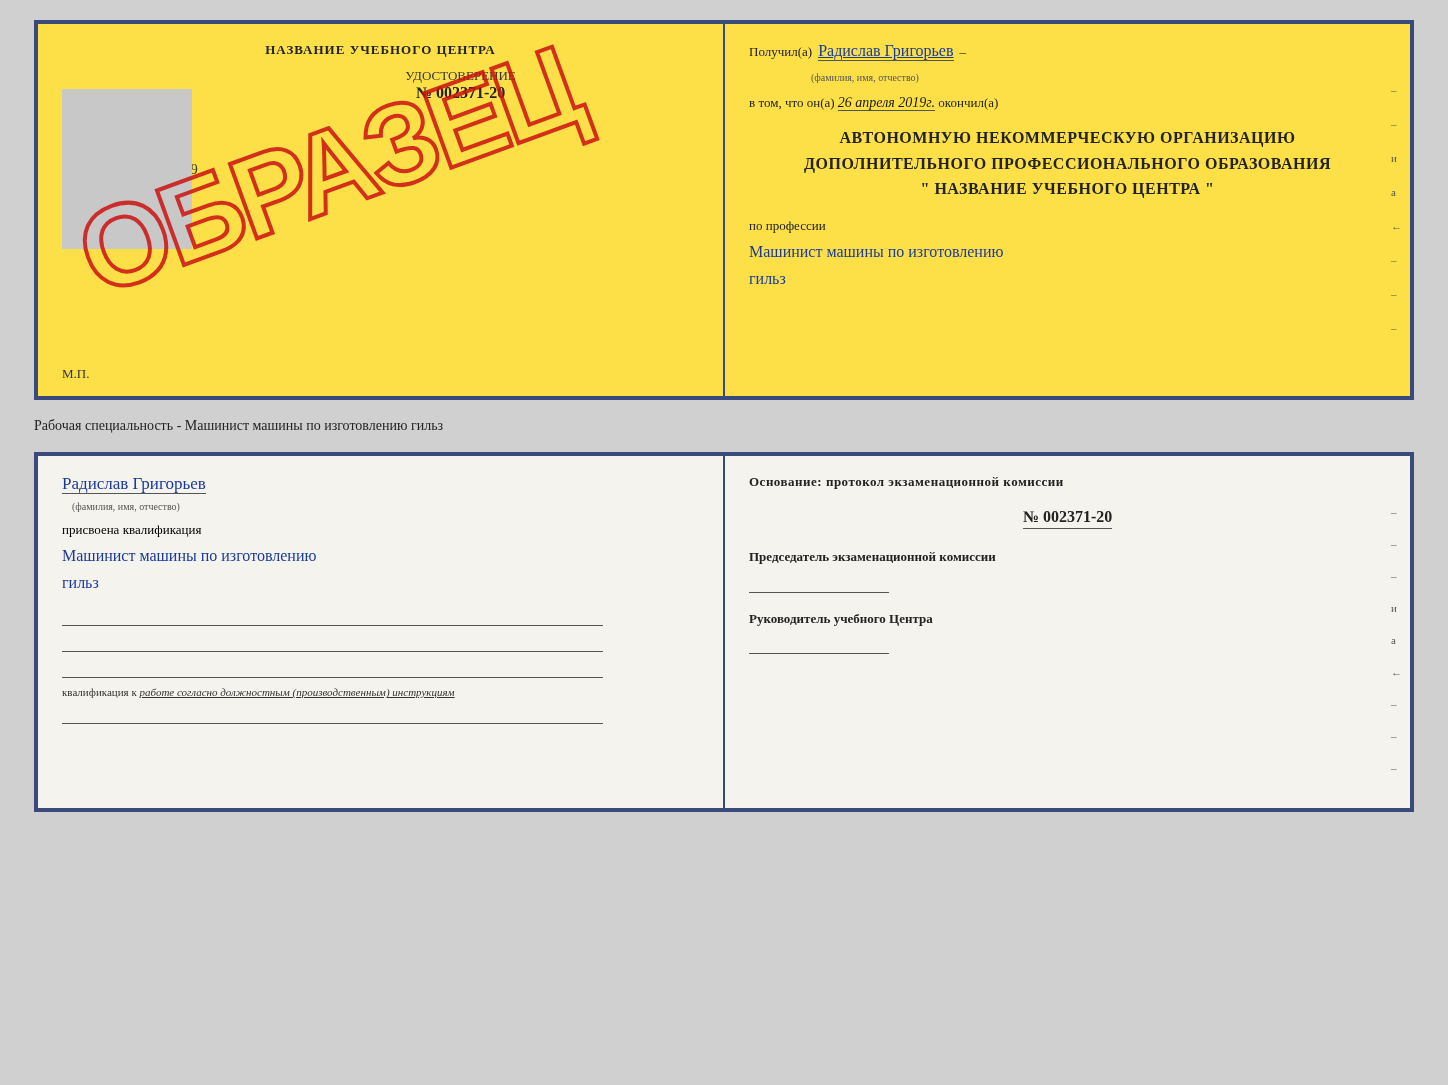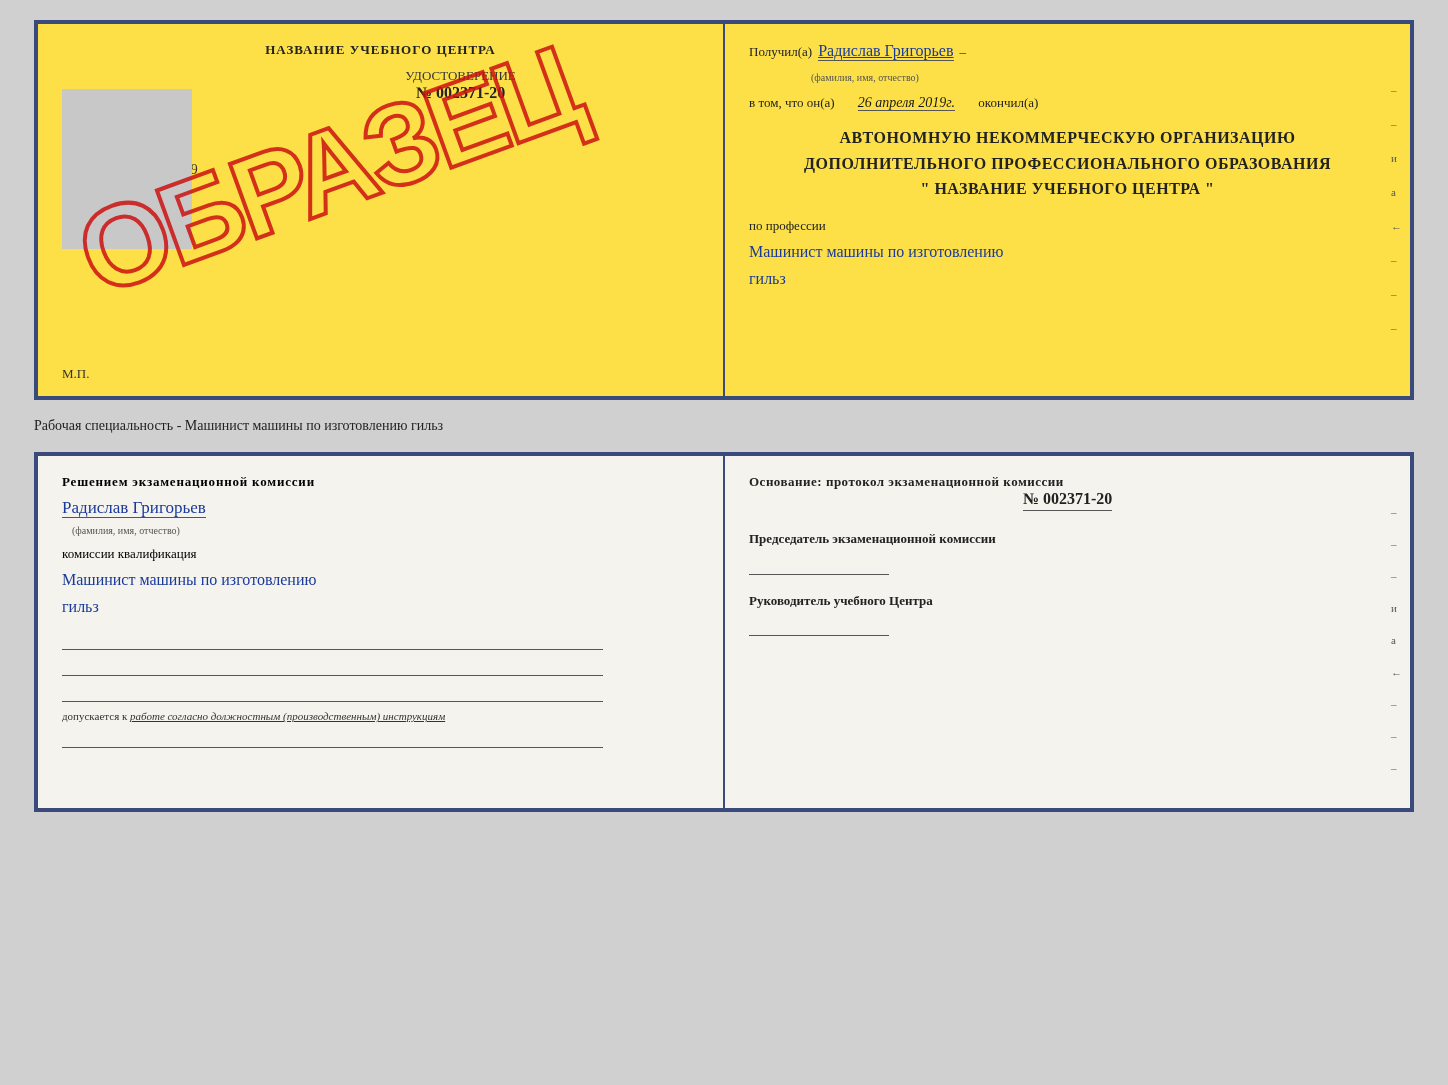--- a/index.html
+++ b/index.html
@@ -268,20 +268,21 @@
     .allowed-italic {
       font-style: italic;
       text-decoration: underline;
     }
 
     
     .osnov-title {
       font-size: 13px;
       font-weight: bold;
       letter-spacing: 0.5px;
+      margin-bottom: 18px;
     }
 
     .protocol-number {
       font-size: 16px;
       font-weight: bold;
       text-align: center;
       border-bottom: 1px solid #555;
       display: inline-block;
       padding-bottom: 2px;
       margin-bottom: 8px;
@@ -367,21 +368,21 @@
         <span>Получил(а)</span>
         <span class="handwritten">Радислав Григорьев</span>
         <span>–</span>
       </div>
       <div style="margin-left: 62px; margin-bottom:10px;">
         <span class="small-label">(фамилия, имя, отчество)</span>
       </div>
 
       <div class="line2">
         <span>в том, что он(а)</span>
-        <span class="handwritten-date" style="font-family:'Segoe Script','Comic Sans MS',cursive; font-size:14px; color:#1a1a1a; font-style:italic; border-bottom:1px solid #555; margin: 0 20px;">26 апреля 2019г.</span>
+        <span class="handwritten-date" style="font-family:'Segoe Script','Comic Sans MS',cursive; font-size:14px; color:#1a1a1a; font-style:italic; border-bottom:1px solid #555; margin: 0 0;">26 апреля 2019г.</span>
         <span>окончил(а)</span>
       </div>
 
       <div class="uppercase-block">
         <div>АВТОНОМНУЮ НЕКОММЕРЧЕСКУЮ ОРГАНИЗАЦИЮ</div>
         <div>ДОПОЛНИТЕЛЬНОГО ПРОФЕССИОНАЛЬНОГО ОБРАЗОВАНИЯ</div>
         <div>
           <span>"</span>
           <span>НАЗВАНИЕ УЧЕБНОГО ЦЕНТРА</span>
           <span>"</span>
@@ -394,43 +395,42 @@
         <span>гильз</span>
       </div>
     </div>
   </div>
 
   <div class="separator-label">Рабочая специальность - Машинист машины по изготовлению гильз</div>
 
   <div class="bottom-document">
 
     <div class="bottom-left">
-      <div class="decision-title">Решением  экзаменационной  комиссии</div>
 
       <div style="margin-bottom:2px;">
         <span class="person-name-hw">Радислав Григорьев</span>
       </div>
       <div style="margin-bottom:8px; margin-left:10px;">
         <span class="small-sub">(фамилия, имя, отчество)</span>
       </div>
 
-      <div class="assigned-text">комиссии квалификация</div>
+      <div class="assigned-text">присвоена квалификация</div>
       <div class="qualification-hw">
         <span>Машинист машины по изготовлению</span><br>
         <span>гильз</span>
       </div>
 
       <div class="bottom-line-group">
         <div class="single-line"></div>
         <div class="single-line"></div>
         <div class="single-line"></div>
       </div>
 
       <div class="allowed-text">
-        <span>допускается к</span>
+        <span>квалификация к</span>
         <span class="allowed-italic">работе согласно должностным (производственным) инструкциям</span>
       </div>
       <div class="single-line" style="margin-top:6px; width:85%;"></div>
     </div>
 
     <div class="bottom-right">
 
       <div class="right-margin-chars">
         <span>–</span>
         <span>–</span>

